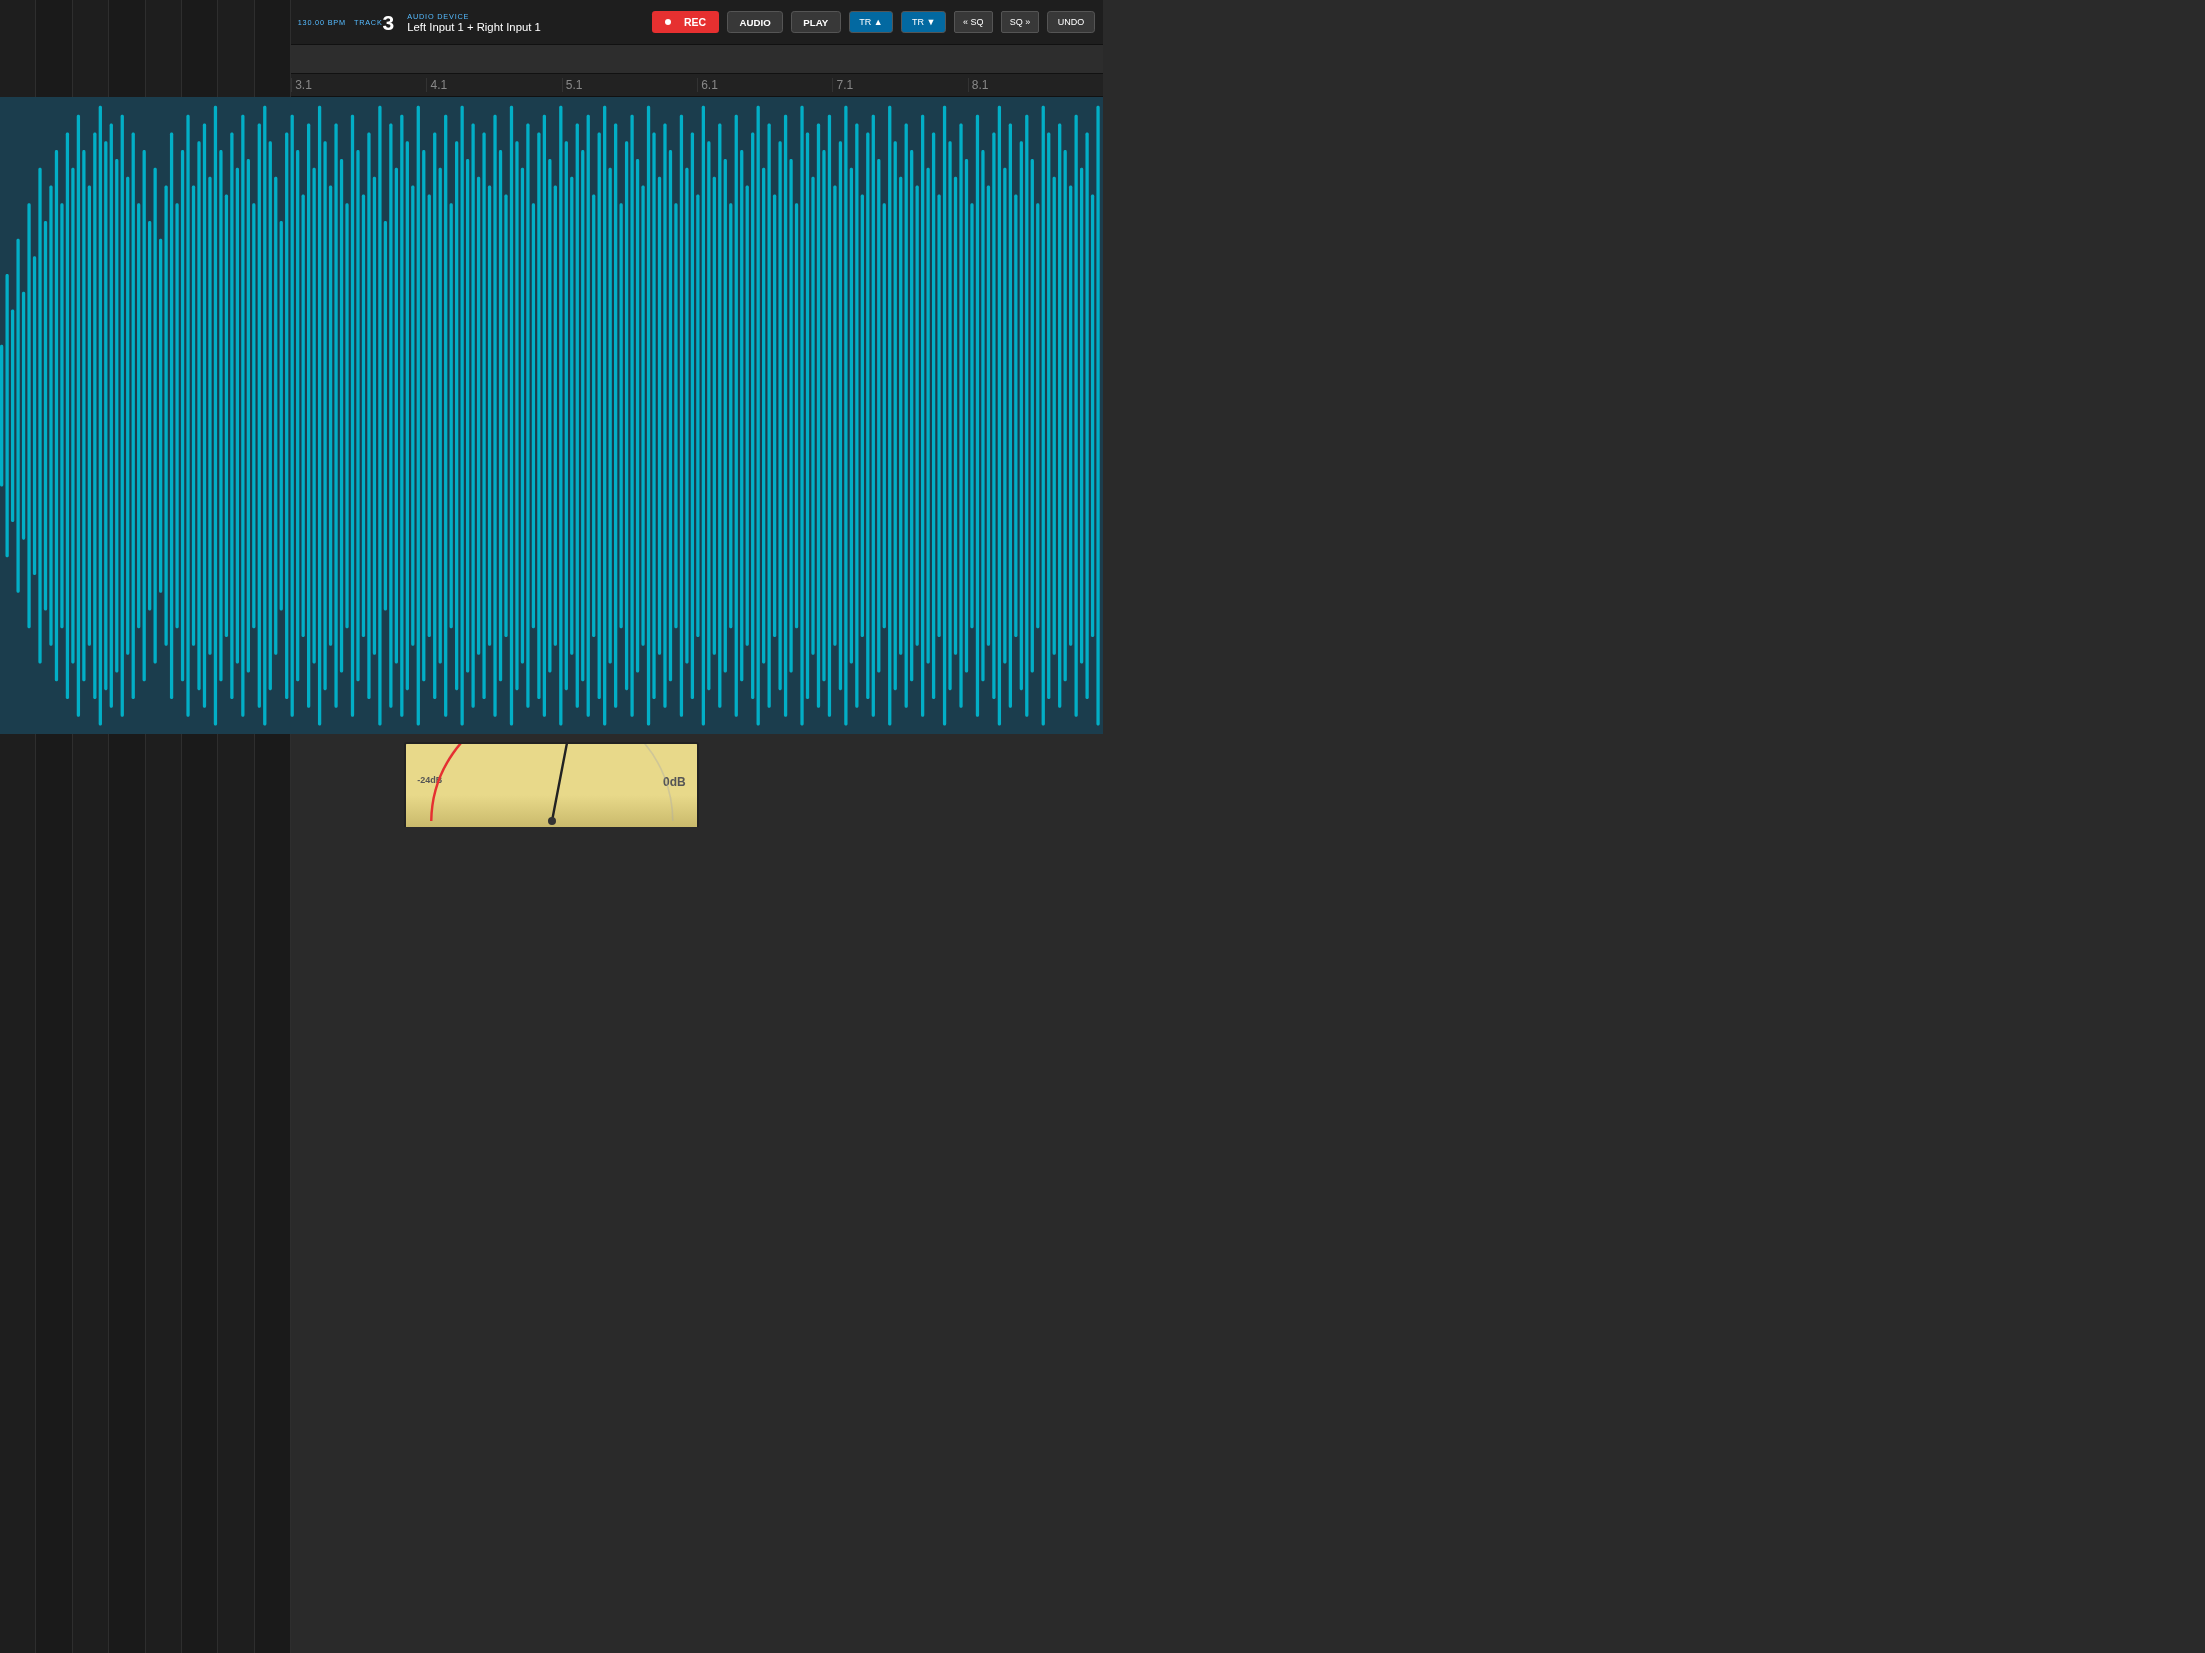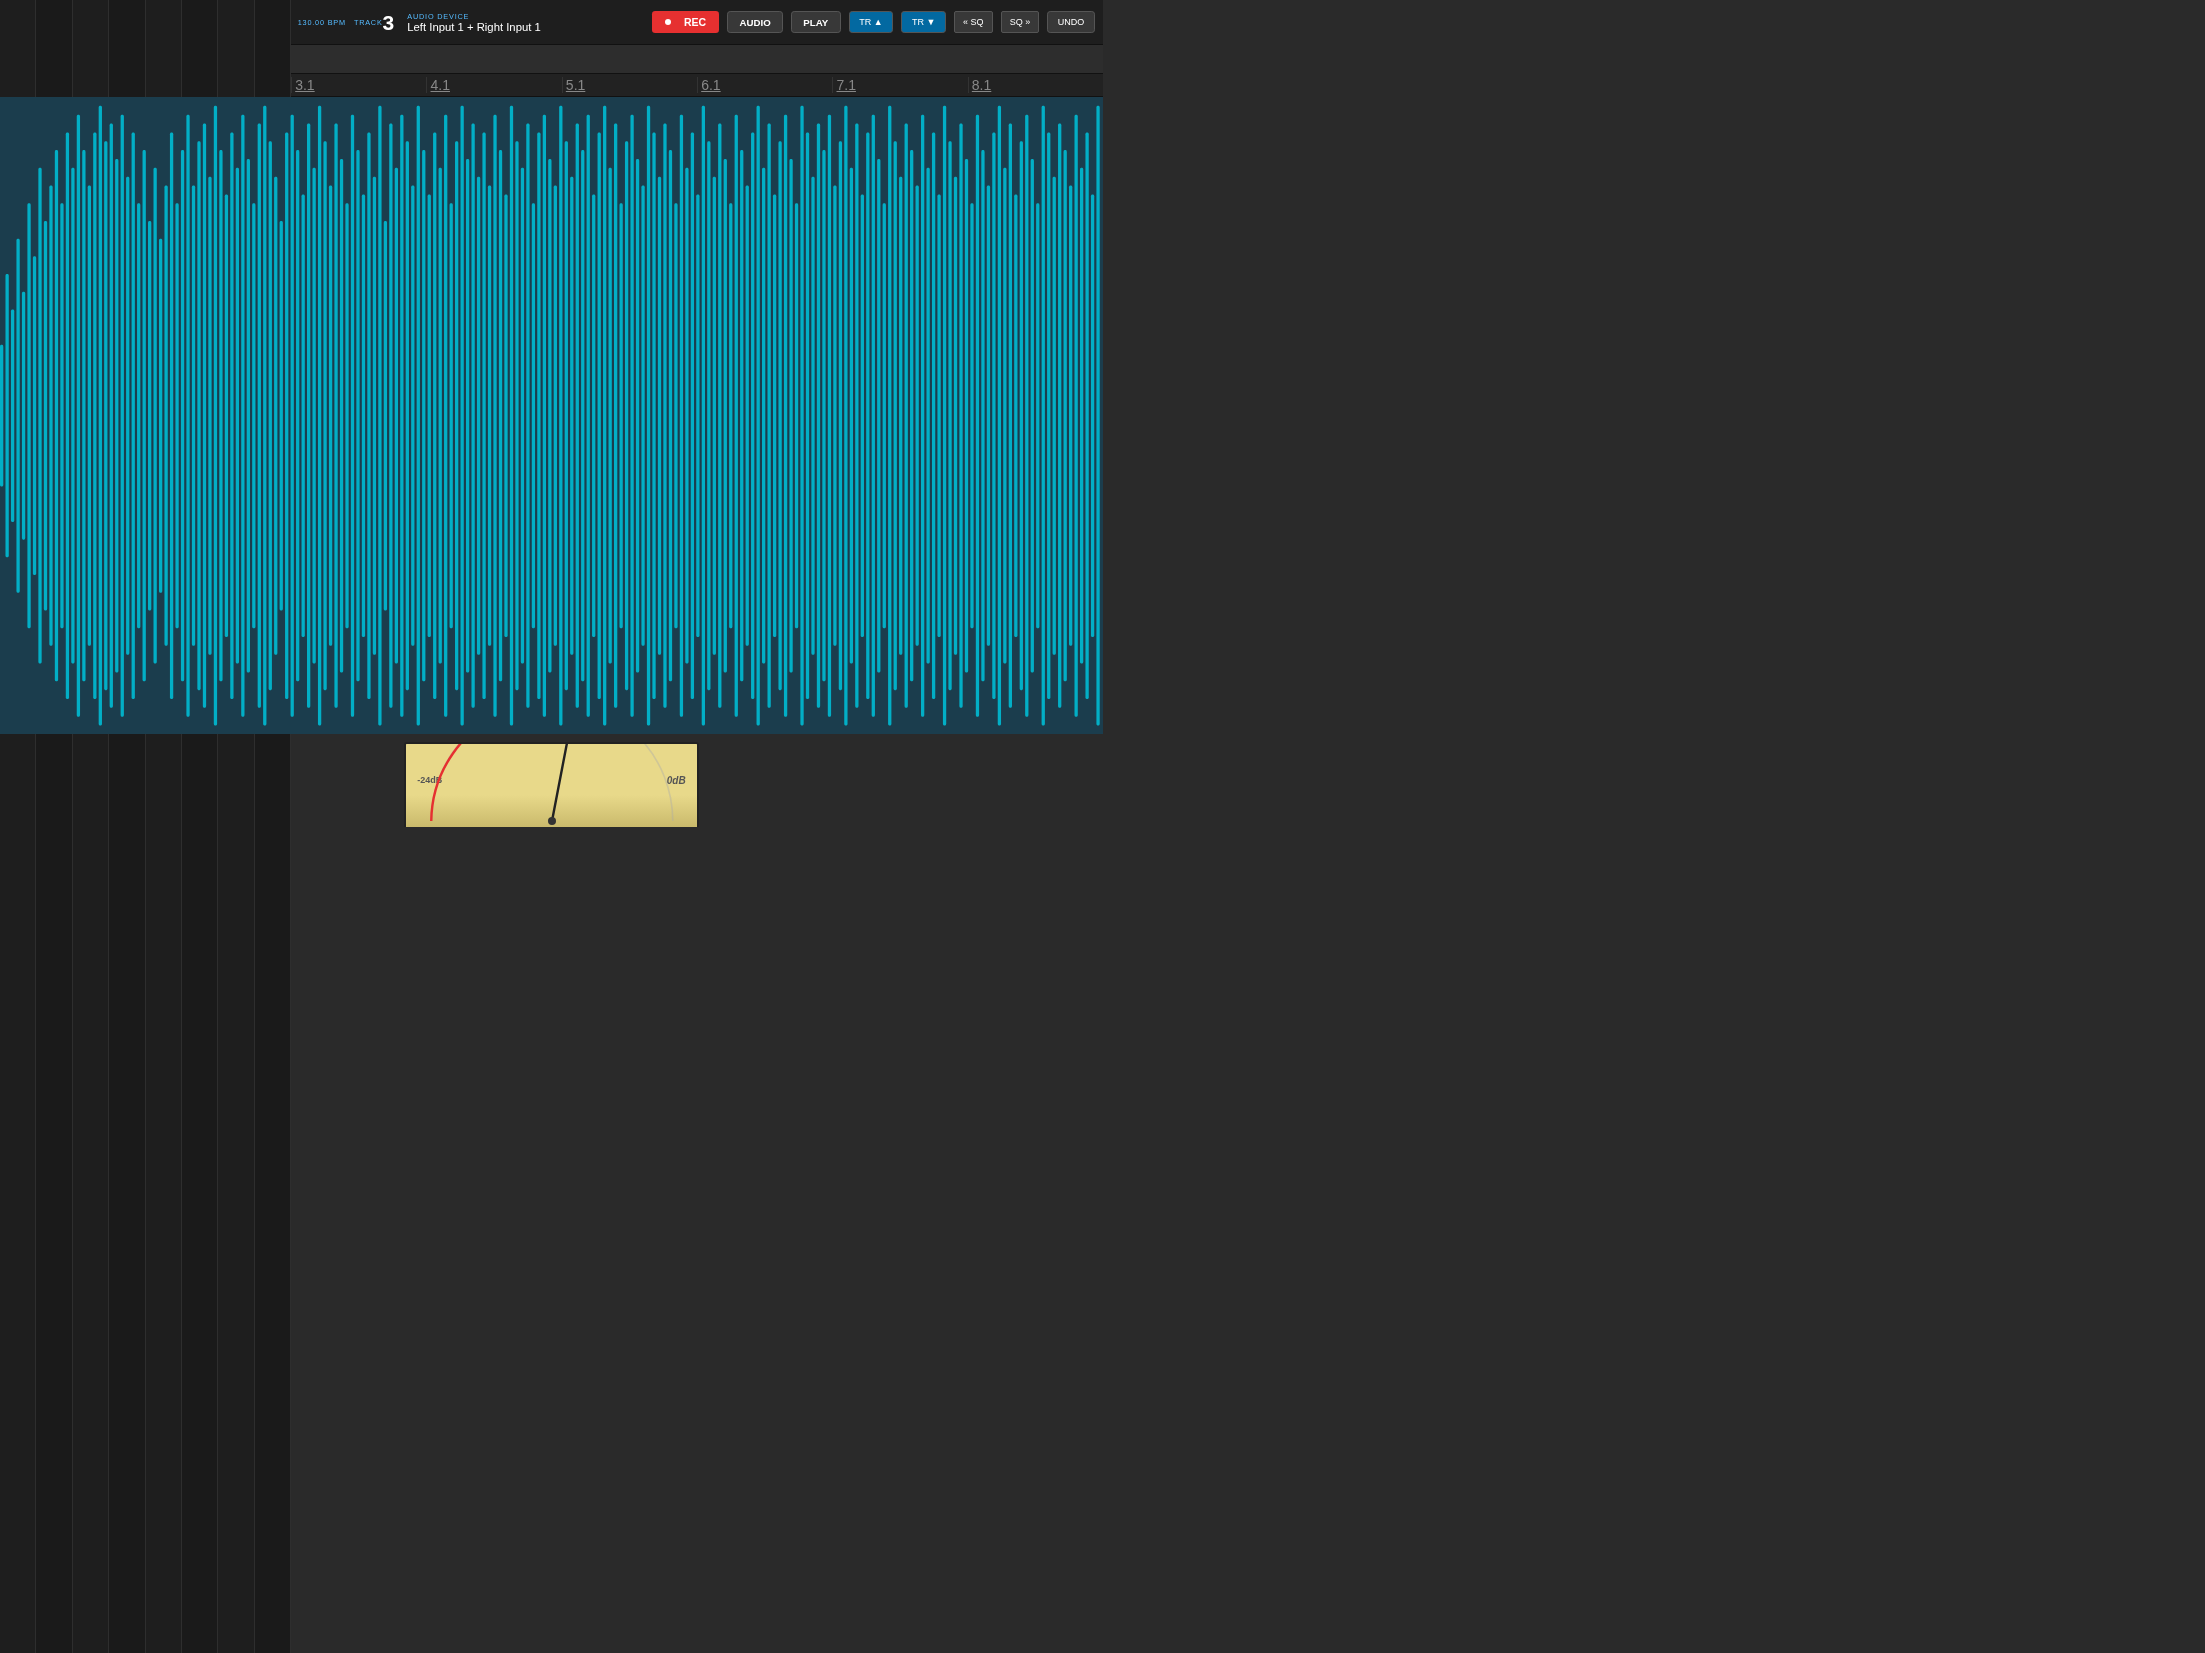--- a/index.html
+++ b/index.html
@@ -93,22 +93,22 @@
 
     
     .timeline-ruler {
       display: flex; align-items: center;
       background: #222; height: 22.6px;
       border-bottom: 0.8px solid #111;
       padding-left: 291px;
       overflow: hidden;
     }
     .ruler-mark {
-      flex: 1; text-align: left; font-size: 14px; color: #888;
-      padding-left: 3.2px; border-left: 0.8px solid #333; text-decoration: underline;
+      flex: 1; text-align: left; font-size: 12px; color: #888;
+      padding-left: 3.2px; border-left: 0.8px solid #333;
     }
 
     
     .main-content {
       display: flex;
       height: calc(827px - 45px - 29px - 22.6px - 48px - 45px);
       background: #2a2a2a;
     }
 
     
@@ -140,21 +140,21 @@
     }
     .vu-arc-track {
       position: absolute;
       bottom: -8px; left: 50%; transform: translateX(-50%);
       width: 274px; height: 161px;
     }
     .vu-label-left {
       position: absolute; left: 11.3px; top: 31px; font-size: 9px; color: #555; font-weight: bold;
     }
     .vu-label-right {
-      position: absolute; right: 11.3px; top: 31px; font-size: 10px; color: #555; font-weight: bold; font-style: italic;
+      position: absolute; right: 11.3px; top: 31px; font-size: 12px; color: #555; font-weight: bold;
     }
     .knob-item {
       display: flex; flex-direction: column; align-items: center; gap: 3.2px;
     }
     .knob {
       width: 42px; height: 42px;
       border-radius: 50%;
       background: radial-gradient(circle at 35% 35%, #555, #1a1a1a);
       border: 1.6px solid #444;
       position: relative;

